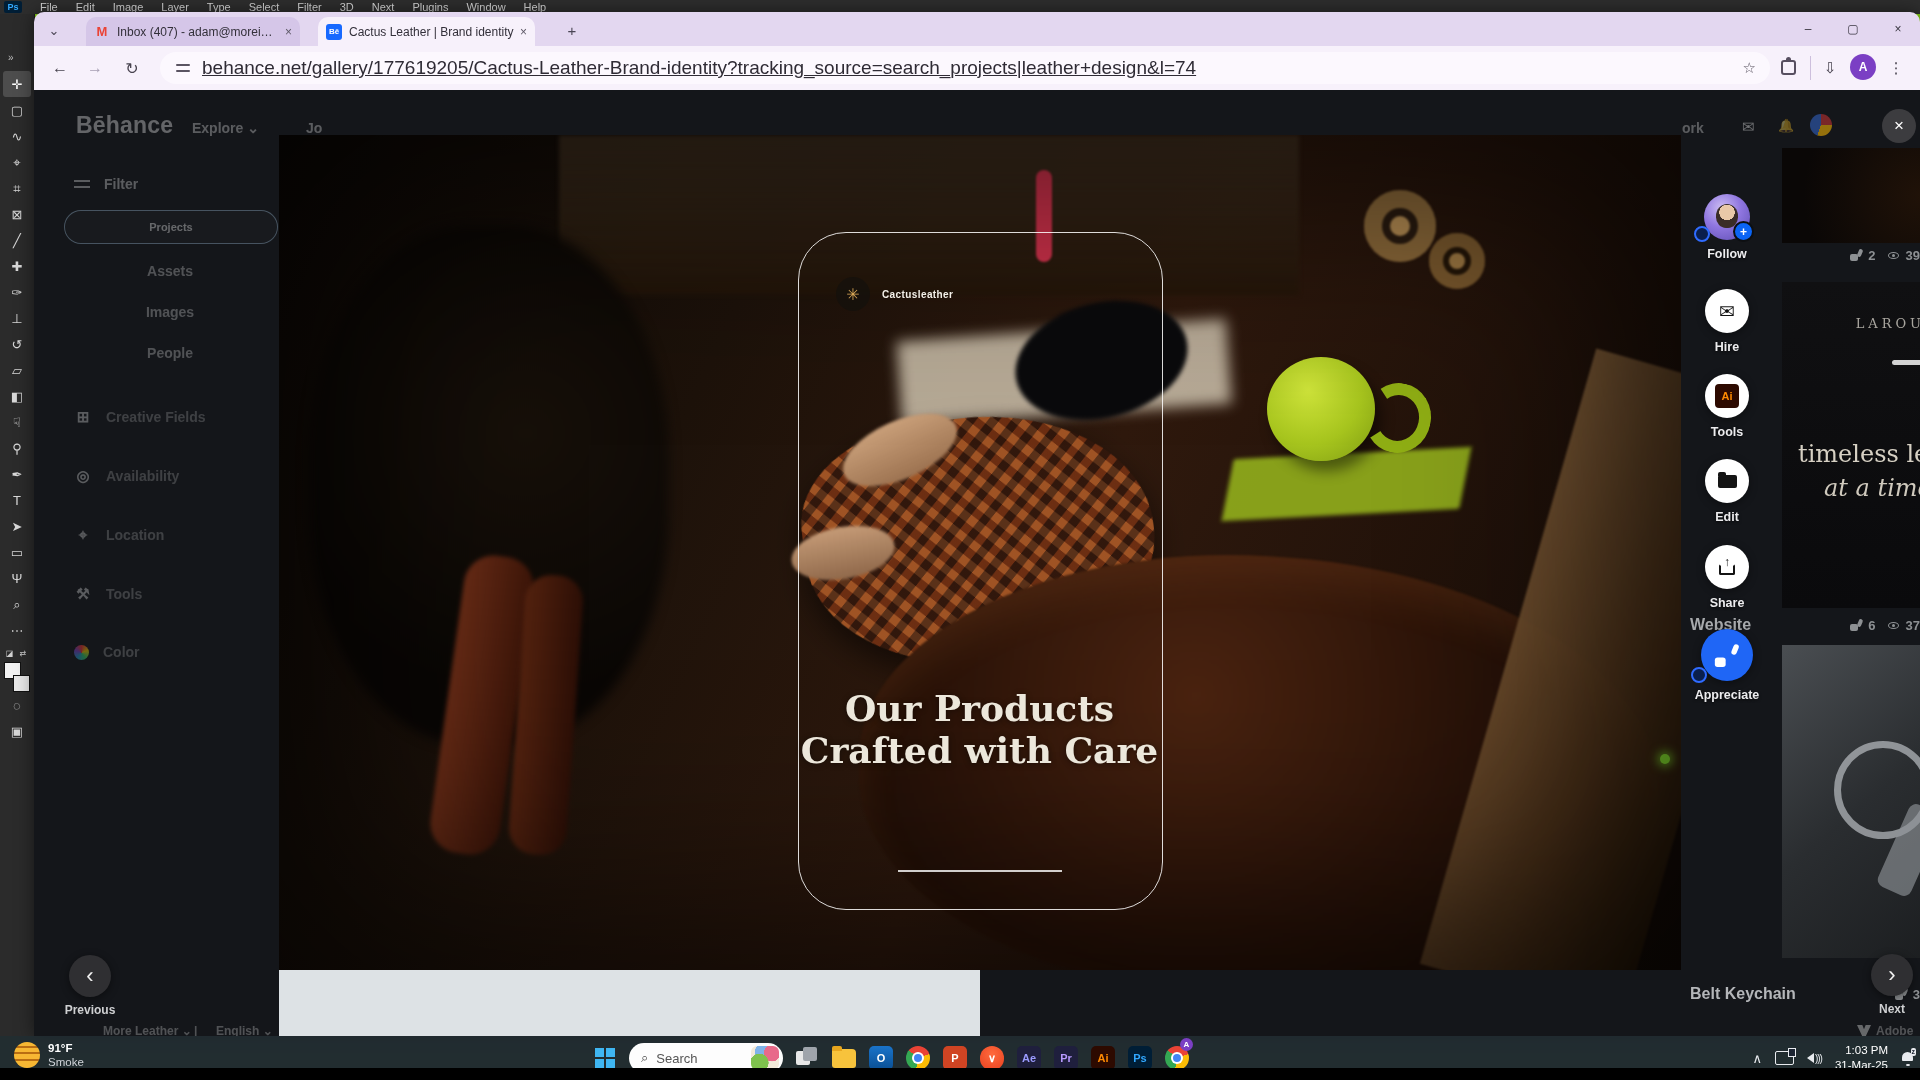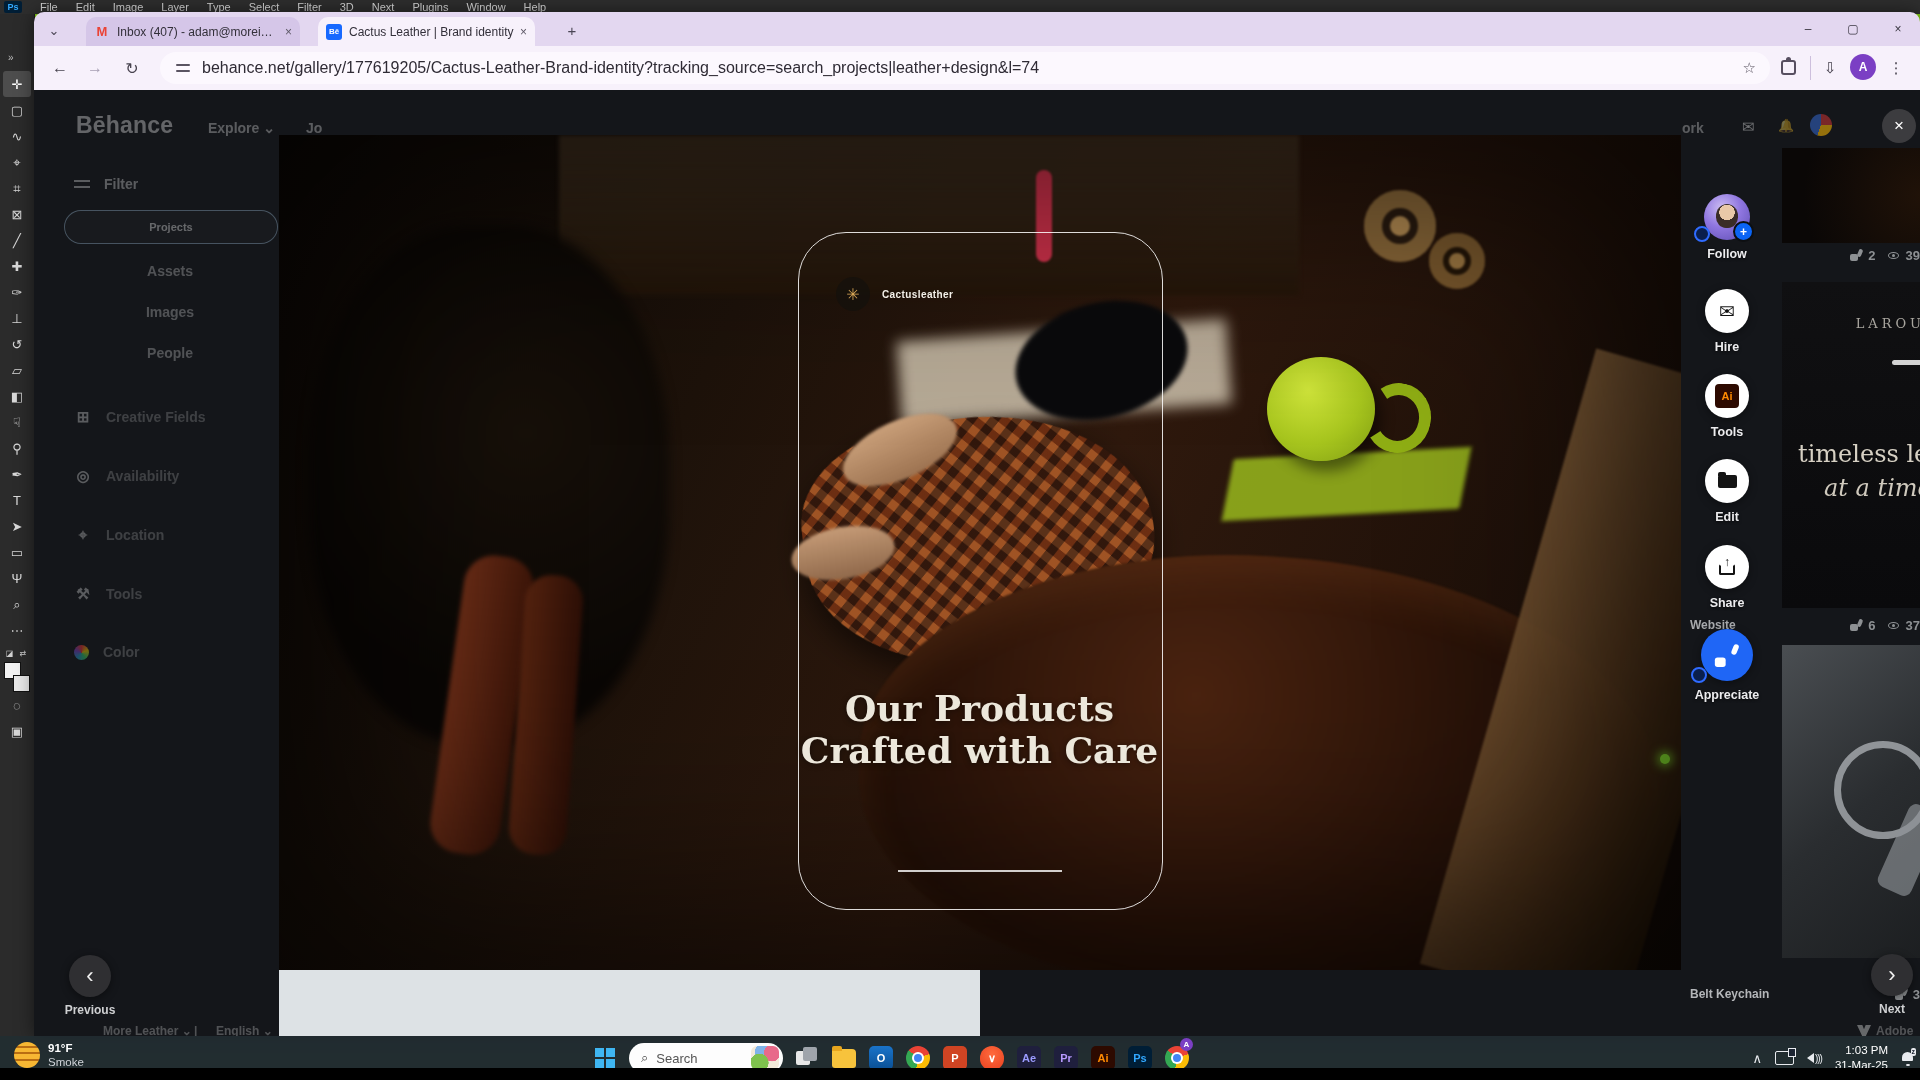--- a/index.html
+++ b/index.html
@@ -41,21 +41,21 @@
   .winctl{position:absolute;top:0;height:34px;width:44px;display:flex;align-items:center;justify-content:center;
           color:#3a3742;font-size:12px;}
   #toolbar{position:absolute;left:0;top:34px;width:100%;height:44px;background:#f7f1fb;}
   .navbtn{position:absolute;top:8px;width:28px;height:28px;display:flex;align-items:center;justify-content:center;
           font-size:16px;color:#48434f;}
   #omnibox{position:absolute;left:126px;top:6px;width:1610px;height:32px;background:#fcf8fe;
            border-radius:16px;display:flex;align-items:center;}
   .tune{width:14px;height:10px;margin:0 12px 0 16px;position:relative;}
   .tune:before,.tune:after{content:"";position:absolute;left:0;width:14px;height:2px;background:#5a5462;border-radius:1px;}
   .tune:before{top:1px;} .tune:after{top:7px;}
-  .url{font-size:16px;color:#2f2b35;white-space:nowrap;flex:1;overflow:hidden;}
+  .url{font-size:19px;color:#2f2b35;white-space:nowrap;flex:1;overflow:hidden;text-decoration:underline;}
   .star{font-size:15px;color:#5a5462;margin-right:14px;}
   .ext{position:absolute;top:14px;width:15px;height:15px;border:2px solid #574f60;border-radius:3px;box-sizing:border-box;}
   .ext:after{content:"";position:absolute;left:3px;top:-5px;width:5px;height:5px;background:#574f60;border-radius:50%;}
   .tooldiv{position:absolute;top:10px;width:1px;height:24px;background:#cdbfdd;}
   .avatarA{position:absolute;top:8px;width:26px;height:26px;border-radius:50%;background:#7b3fc4;color:#fff;
            font-size:12px;font-weight:bold;display:flex;align-items:center;justify-content:center;}
   
   #content{position:absolute;left:0;top:78px;width:1886px;height:946px;background:#14161a;overflow:hidden;}
   .dimtxt{color:rgba(255,255,255,.30);}
   .dimmer{color:rgba(255,255,255,.18);}
@@ -93,21 +93,21 @@
   .brandname{color:#f3efe8;font-size:10px;font-weight:bold;letter-spacing:.4px;}
   .heroheading{position:absolute;left:519px;top:552px;width:363px;text-align:center;
                font-family:"DejaVu Serif",serif;font-weight:bold;font-size:36px;line-height:42px;
                color:#ece7db;text-shadow:0 1px 6px rgba(0,0,0,.45);}
   .herodiv{position:absolute;left:619px;top:735px;width:164px;height:2px;background:rgba(255,255,255,.8);}
   
   #lightstrip{position:absolute;left:245px;top:880px;width:701px;height:66px;background:#dde2e5;}
   
   .thumb{position:absolute;left:1748px;width:230px;overflow:hidden;background:#0b0a09;}
   .trow{position:absolute;left:1656px;width:230px;display:flex;align-items:center;}
-  .ttitle{font-size:12px;font-weight:bold;flex:1;white-space:nowrap;overflow:hidden;}
+  .ttitle{font-size:16px;font-weight:bold;flex:1;white-space:nowrap;overflow:hidden;}
   .tstat{display:flex;align-items:center;gap:5px;margin-left:12px;color:#8d9093;font-size:13px;font-weight:bold;}
   .ithumb{position:relative;width:13px;height:12px;display:inline-block;}
   .ithumb:before{content:"";position:absolute;left:0;bottom:0;width:8px;height:7px;border-radius:2px;background:currentColor;}
   .ithumb:after{content:"";position:absolute;right:1px;top:0;width:4px;height:8px;border-radius:2px;
                 transform:rotate(22deg);background:currentColor;}
   .ieye{position:relative;width:13px;height:9px;display:inline-block;}
   .ieye:before{content:"";position:absolute;left:0;top:1px;width:11px;height:7px;border:1.5px solid currentColor;
                border-radius:50%;box-sizing:border-box;}
   .ieye:after{content:"";position:absolute;left:4px;top:3.5px;width:3px;height:3px;border-radius:50%;background:currentColor;}
   
@@ -276,21 +276,21 @@
       <span class="ext" style="left:1747px;"></span>
       <span class="tooldiv" style="left:1776px;"></span>
       <span class="navbtn" style="left:1782px;font-size:15px;">⇩</span>
       <span class="avatarA" style="left:1816px;">A</span>
       <span class="navbtn" style="left:1848px;font-size:15px;">⋮</span>
     </div>
 
     <div id="content">
 
       <div id="bh-logo">Bēhance</div>
-      <span class="bh-nav" style="left:174px;"><span>Explore</span> <span>⌄</span></span>
+      <span class="bh-nav" style="left:158px;"><span>Explore</span> <span>⌄</span></span>
       <span class="bh-nav" style="left:272px;">Jo</span>
       <span class="bh-nav" style="left:1648px;">ork</span>
       <span class="hdr-ic" style="left:1708px;">✉</span>
       <span class="hdr-ic" style="left:1744px;font-size:13px;">🔔</span>
       <span class="hdr-av"></span>
       <span class="hdr-ic" style="left:1814px;top:26px;"><span class="adobe-mark"></span></span>
 
       <div class="sb-row dimtxt" style="left:40px;top:86px;">
         <span class="filter-ic"></span>
         <span>Filter</span>

